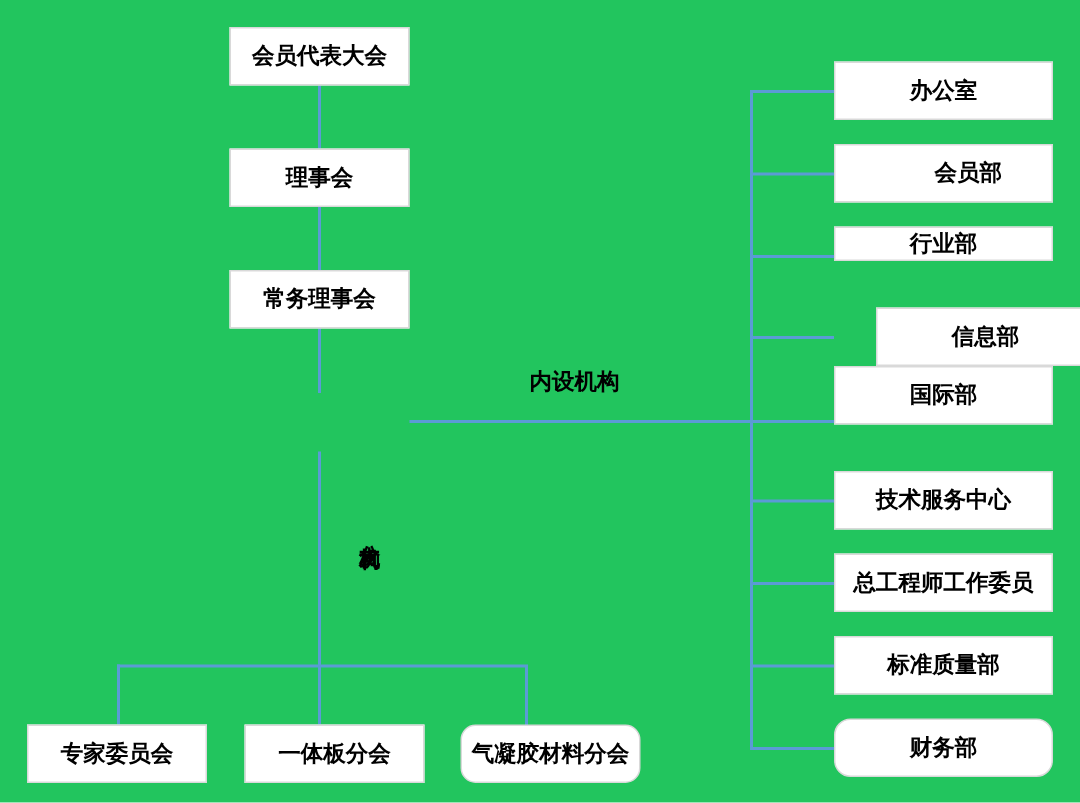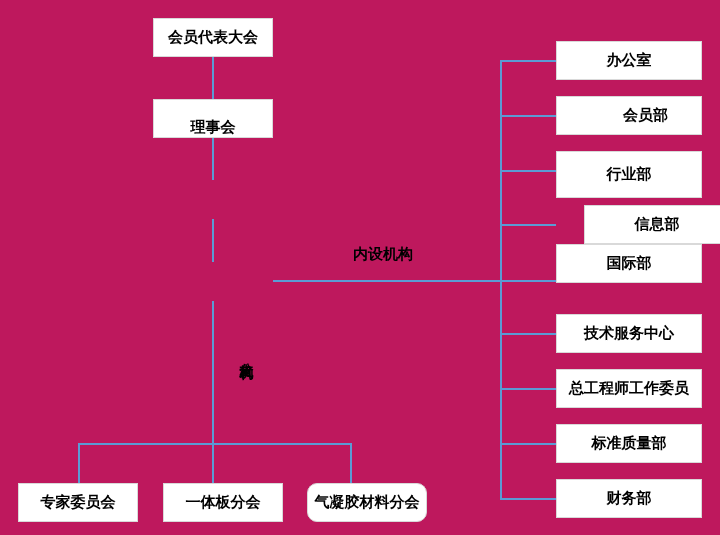--- a/index.html
+++ b/index.html
@@ -5,21 +5,21 @@
   html, body {
     margin: 0;
     padding: 0;
     background: #ffffff;
     font-family: "Liberation Sans", "DejaVu Sans", sans-serif;
   }
   .canvas {
     position: relative;
     width: 720px;
     height: 535px;
-    background: #be185d;
+    background: #22c55e;
     overflow: hidden;
   }
   .node {
     position: absolute;
     background: #ffffff;
     border: 1px solid #d9d9d9;
     display: flex;
     align-items: center;
     justify-content: center;
     font-size: 15px;
@@ -72,52 +72,55 @@
   <div class="line hline" style="left:500px; top:443px; width:56px;"></div>
   <div class="line hline" style="left:500px; top:498px; width:56px;"></div>
 
   <div class="line hline" style="left:78px;  top:443px; width:272px;"></div>
   <div class="line vline" style="left:78px;  top:443px; height:40px;"></div>
   <div class="line vline" style="left:350px; top:443px; height:41px;"></div>
 
   <div class="node" style="left:153px; top:18px;  width:120px; height:39px;">
       <span>会员代表大会</span>
     </div>
-  <div class="node" style="left:153px; top:99px;  width:120px; height:39px;align-items:flex-end;">
+  <div class="node" style="left:153px; top:99px;  width:120px; height:39px;">
       <span>理事会</span>
+    </div>
+  <div class="node" style="left:153px; top:180px; width:120px; height:39px;">
+      <span>常务理事会</span>
     </div>
 
   <div class="flow-label" style="left:353px; top:245px;">内设机构</div>
   <div class="flow-label vertical" style="left:238px; top:352px;">分支机构</div>
 
   <div class="node" style="left:556px; top:41px;  width:146px; height:39px;">
       <span>办公室</span>
     </div>
   <div class="node" style="left:556px; top:96px;  width:146px; height:39px;padding-left:33px;">
       <span>会员部</span>
     </div>
-  <div class="node" style="left:556px; top:151px; width:146px; height:47px;">
+  <div class="node" style="left:556px; top:151px; width:146px; height:23px;">
       <span>行业部</span>
     </div>
   <div class="node" style="left:584px; top:205px; width:146px; height:39px;">
       <span>信息部</span>
     </div>
   <div class="node" style="left:556px; top:244px; width:146px; height:39px;">
       <span>国际部</span>
     </div>
   <div class="node" style="left:556px; top:314px; width:146px; height:39px;">
       <span>技术服务中心</span>
     </div>
   <div class="node" style="left:556px; top:369px; width:146px; height:39px;">
       <span>总工程师工作委员</span>
     </div>
   <div class="node" style="left:556px; top:424px; width:146px; height:39px;">
       <span>标准质量部</span>
     </div>
-  <div class="node" style="left:556px; top:479px; width:146px; height:39px;">
+  <div class="node" style="left:556px; top:479px; width:146px; height:39px;border-radius:11px;">
       <span>财务部</span>
     </div>
 
   <div class="node" style="left:18px;  top:483px; width:120px; height:39px;">
       <span>专家委员会</span>
     </div>
   <div class="node" style="left:163px; top:483px; width:120px; height:39px;">
       <span>一体板分会</span>
     </div>
   <div class="node" style="left:307px; top:483px; width:120px; height:39px;border-radius:10px;">

